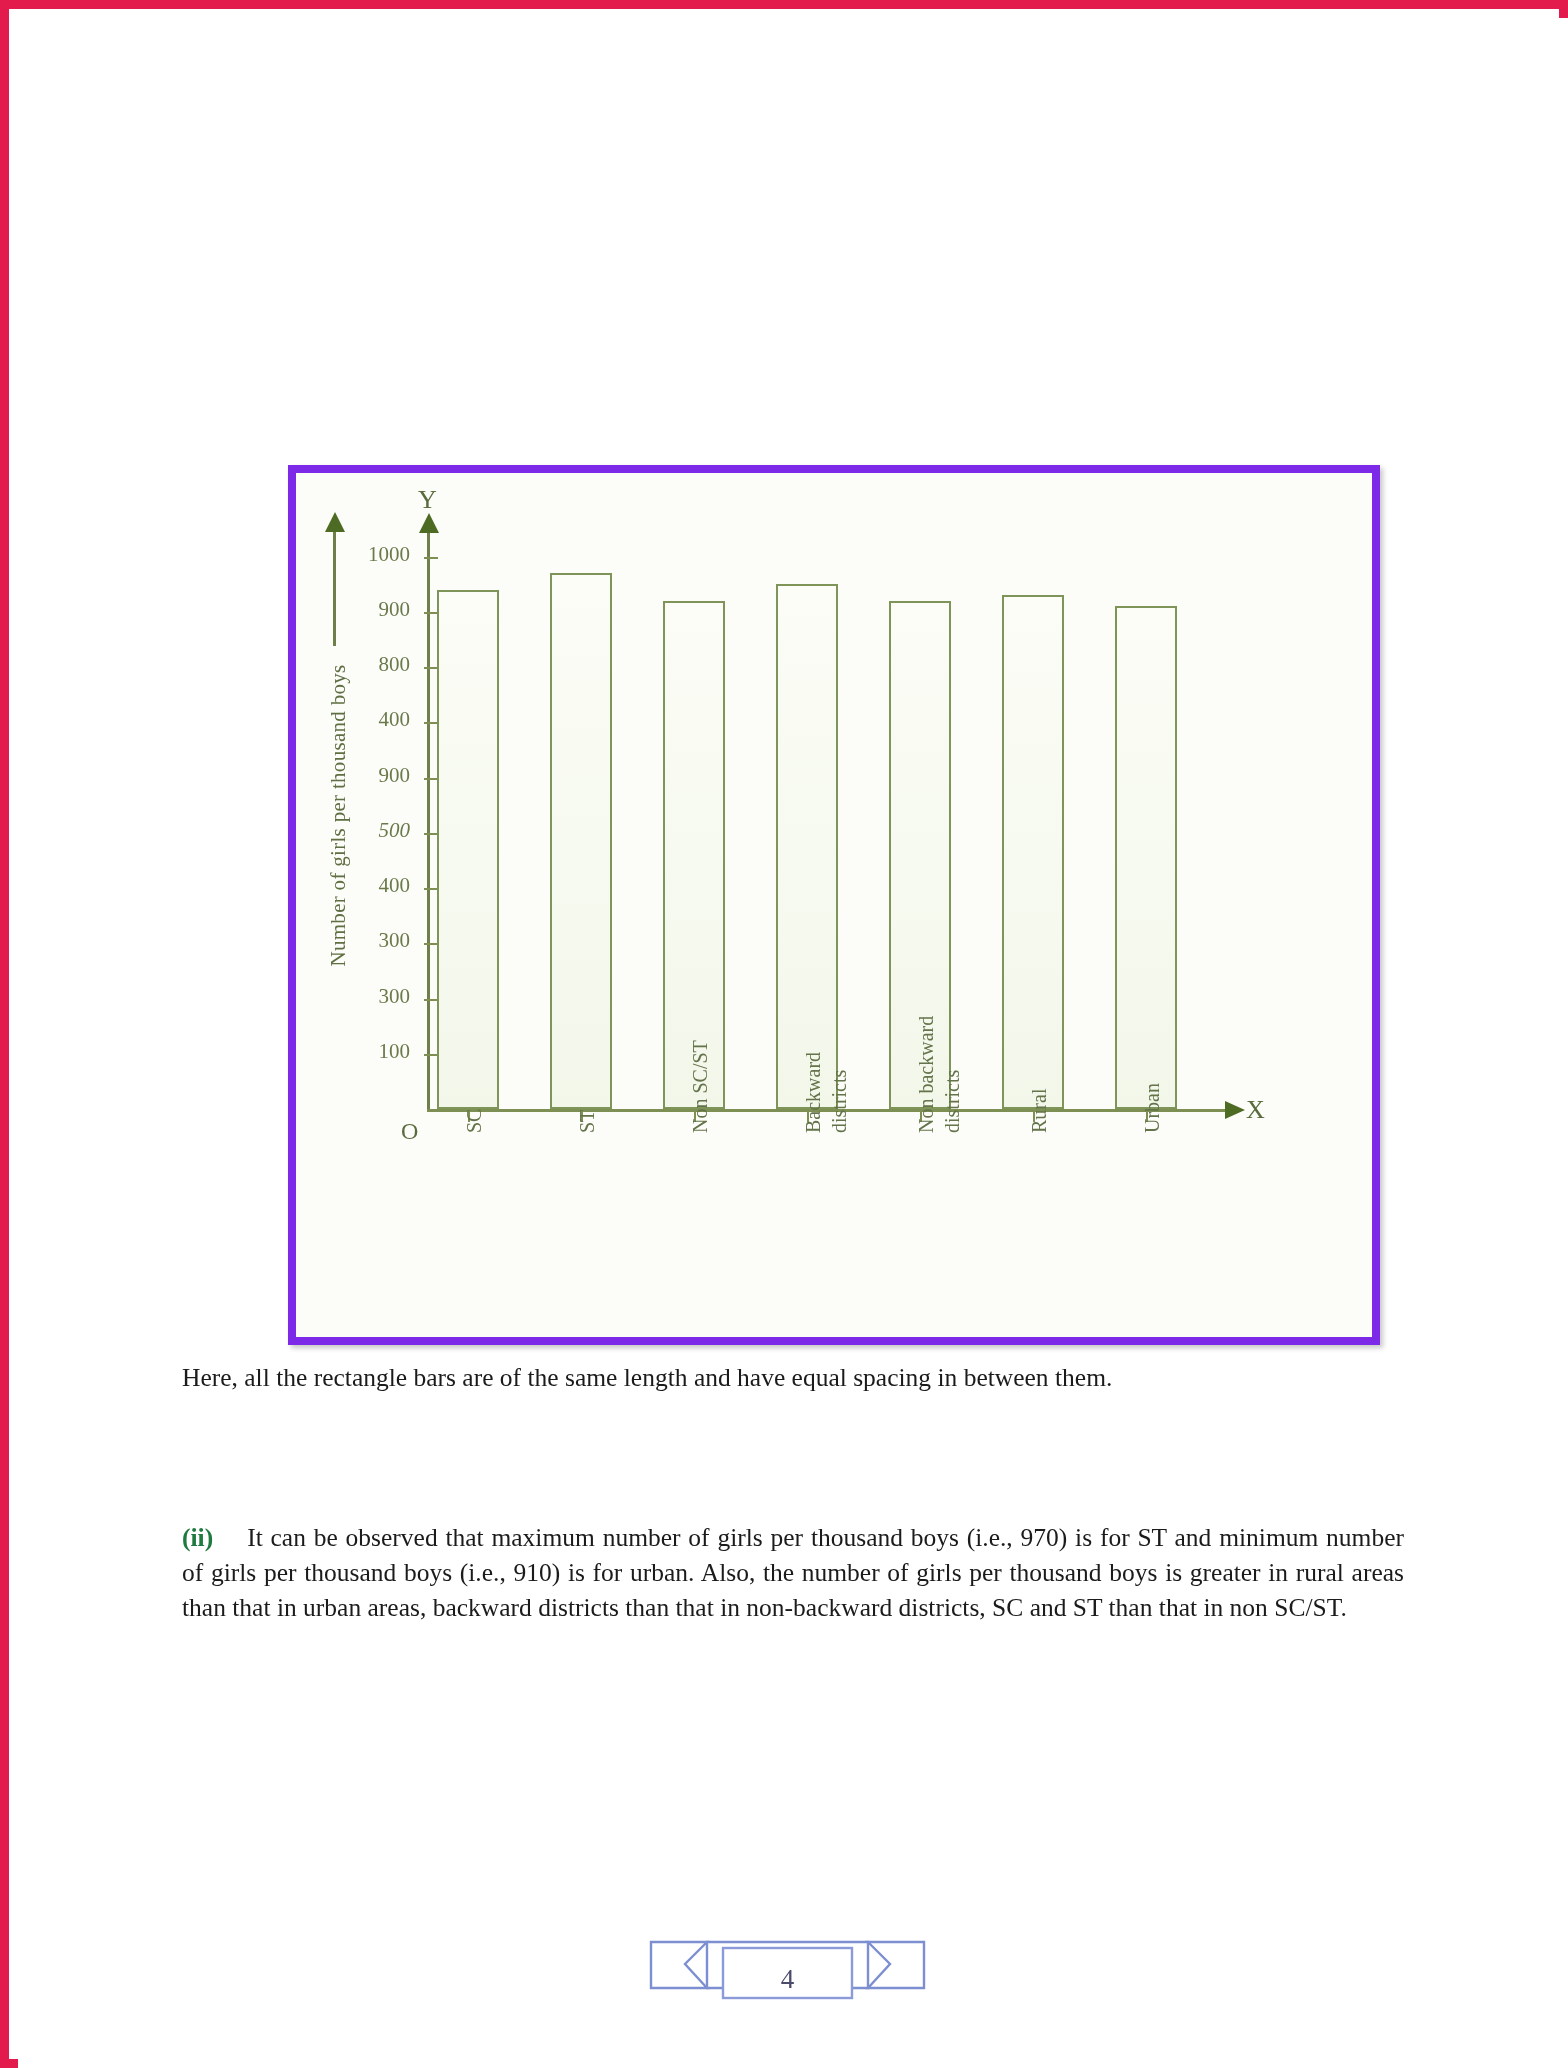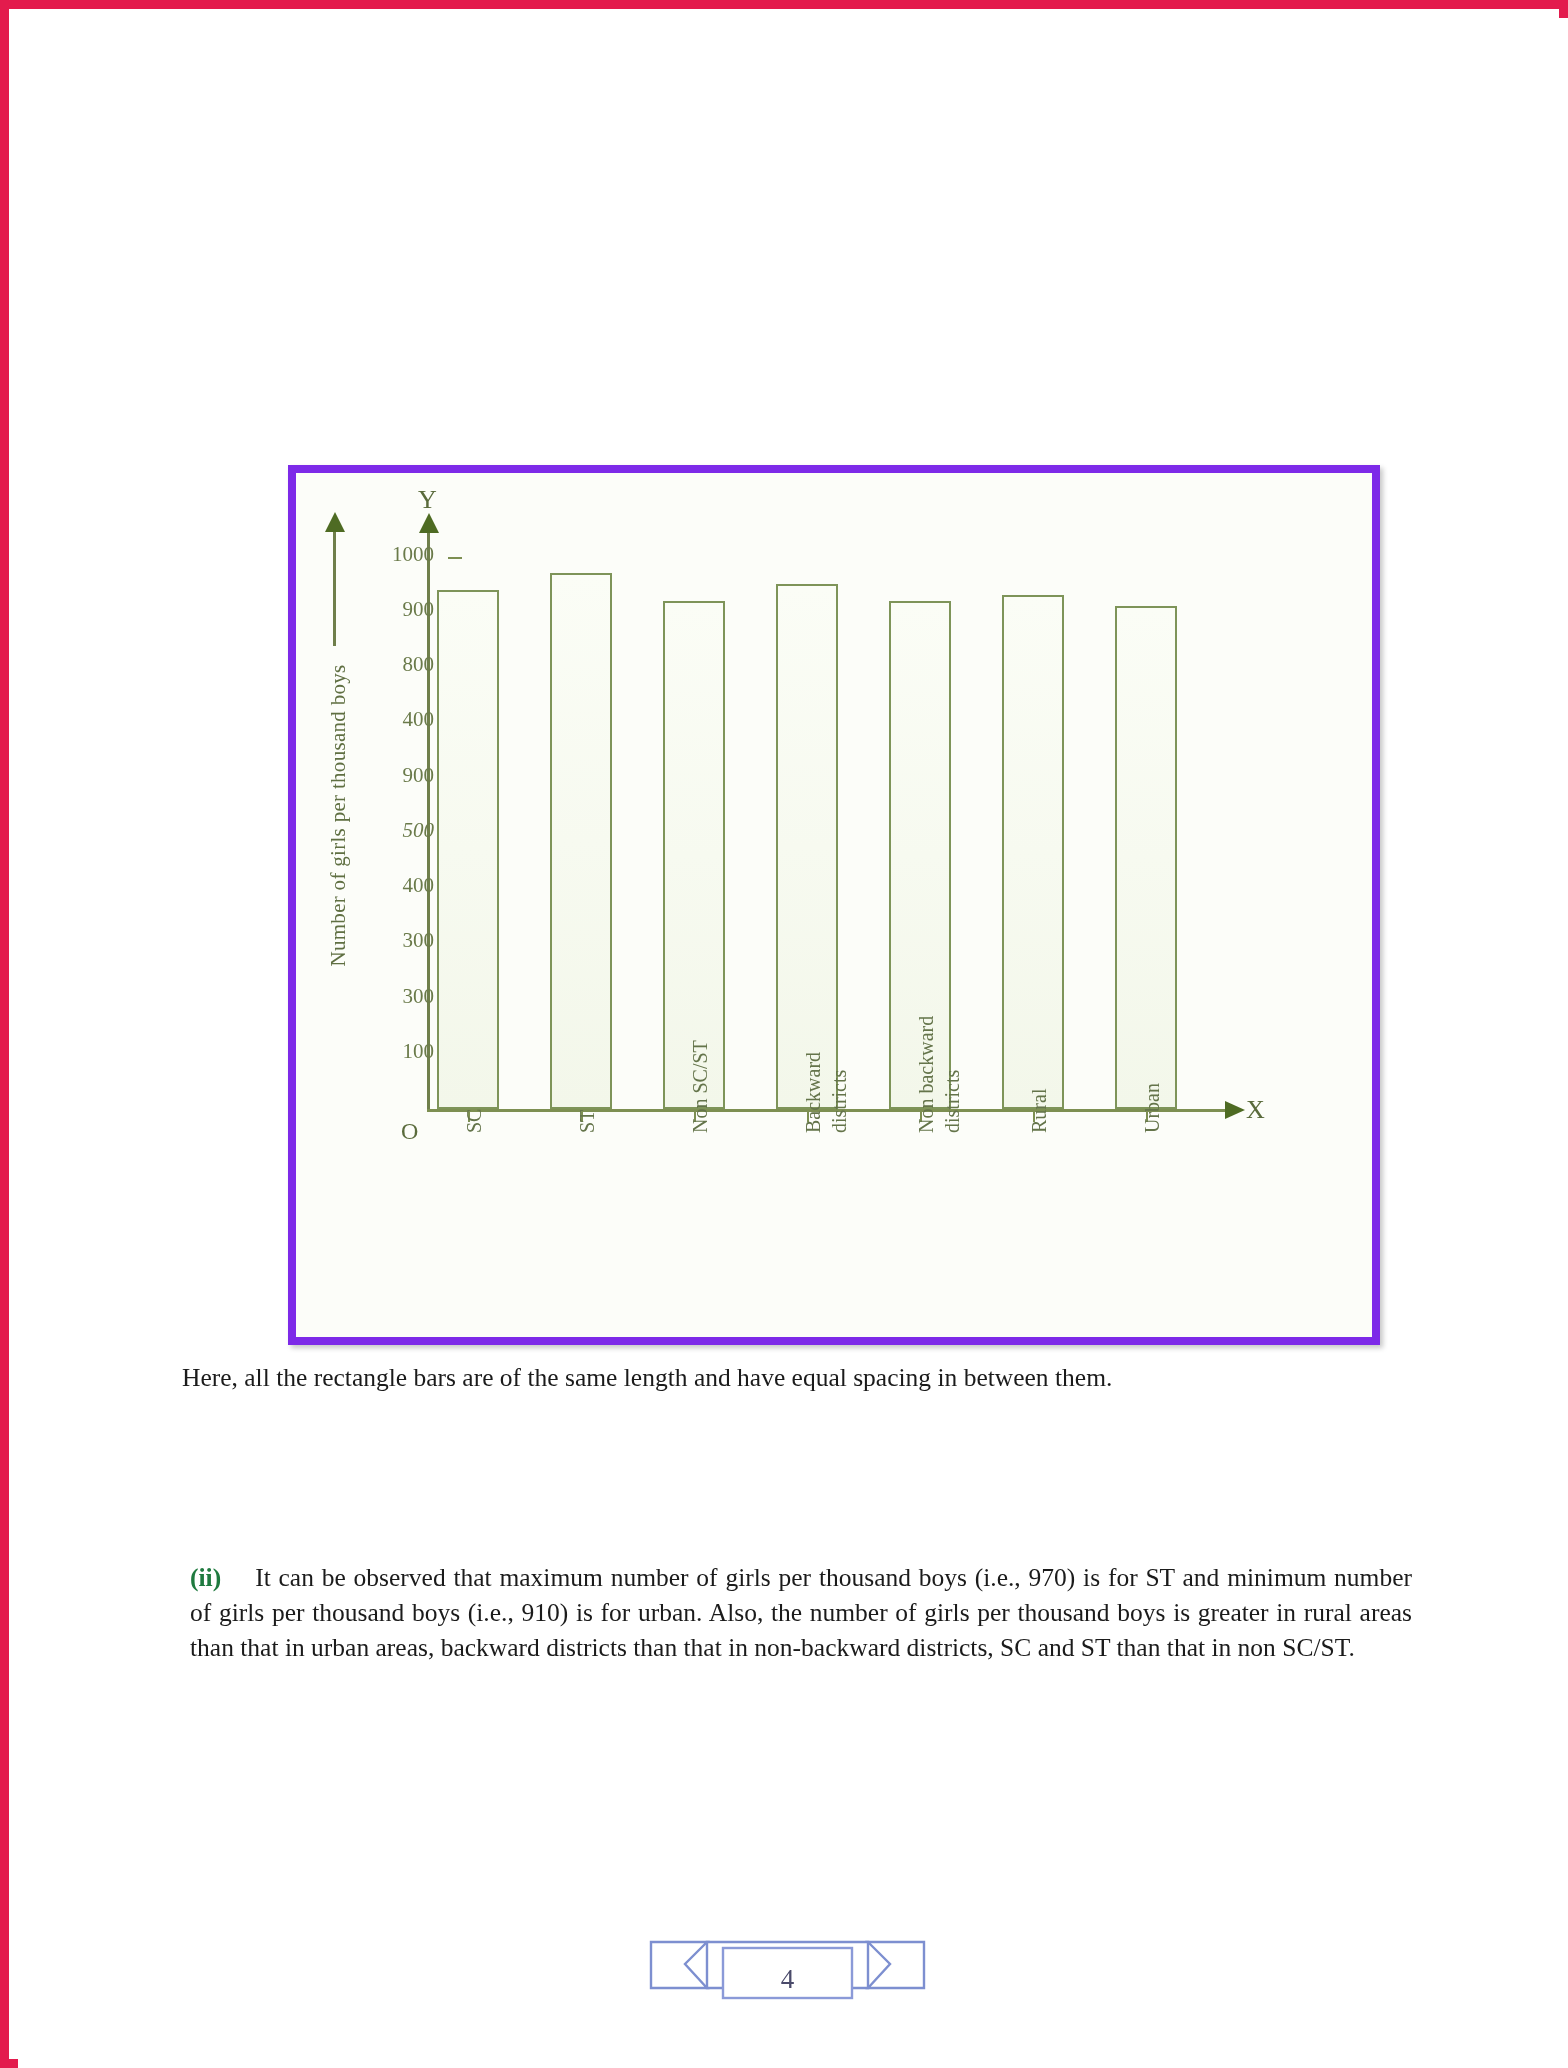--- a/index.html
+++ b/index.html
@@ -143,21 +143,21 @@
     left: 105px;
     top: 645px;
     font-family: "Liberation Serif", serif;
     font-size: 24px;
     color: #5a6b3c;
   }
 
   
   .ytick {
     position: absolute;
-    left: 76px;
+    left: 52px;
     width: 88px;
     height: 2px;
     text-align: center;
   }
   .ytick .lbl {
     position: absolute;
     right: 26px;
     top: -15px;
     font-family: "Liberation Serif", serif;
     font-size: 21px;
@@ -221,23 +221,22 @@
     text-align: justify;
     text-justify: inter-word;
   }
   .para-here {
     left: 182px;
     top: 1360px;
     width: 1222px;
   }
   .para-two {
     left: 182px;
-    top: 1560px;
+    top: 1520px;
     width: 1222px;
-    margin-left: 8px;
   }
   .roman {
     color: #1f7a3f;
     font-weight: bold;
   }
   .gap { display: inline-block; width: 34px; }
 
   
   .ribbon {
     position: absolute;

